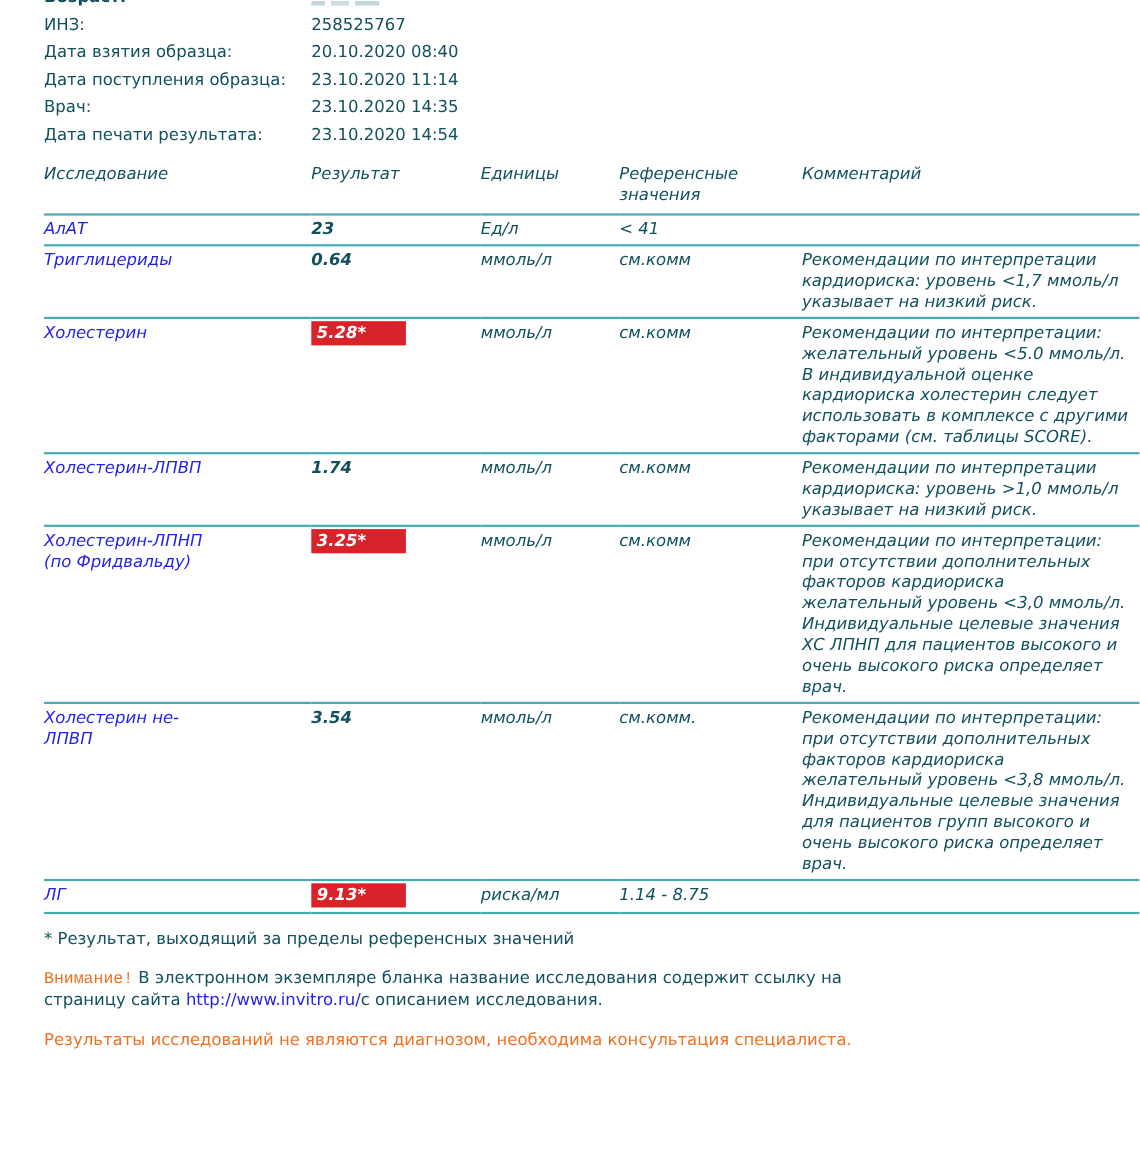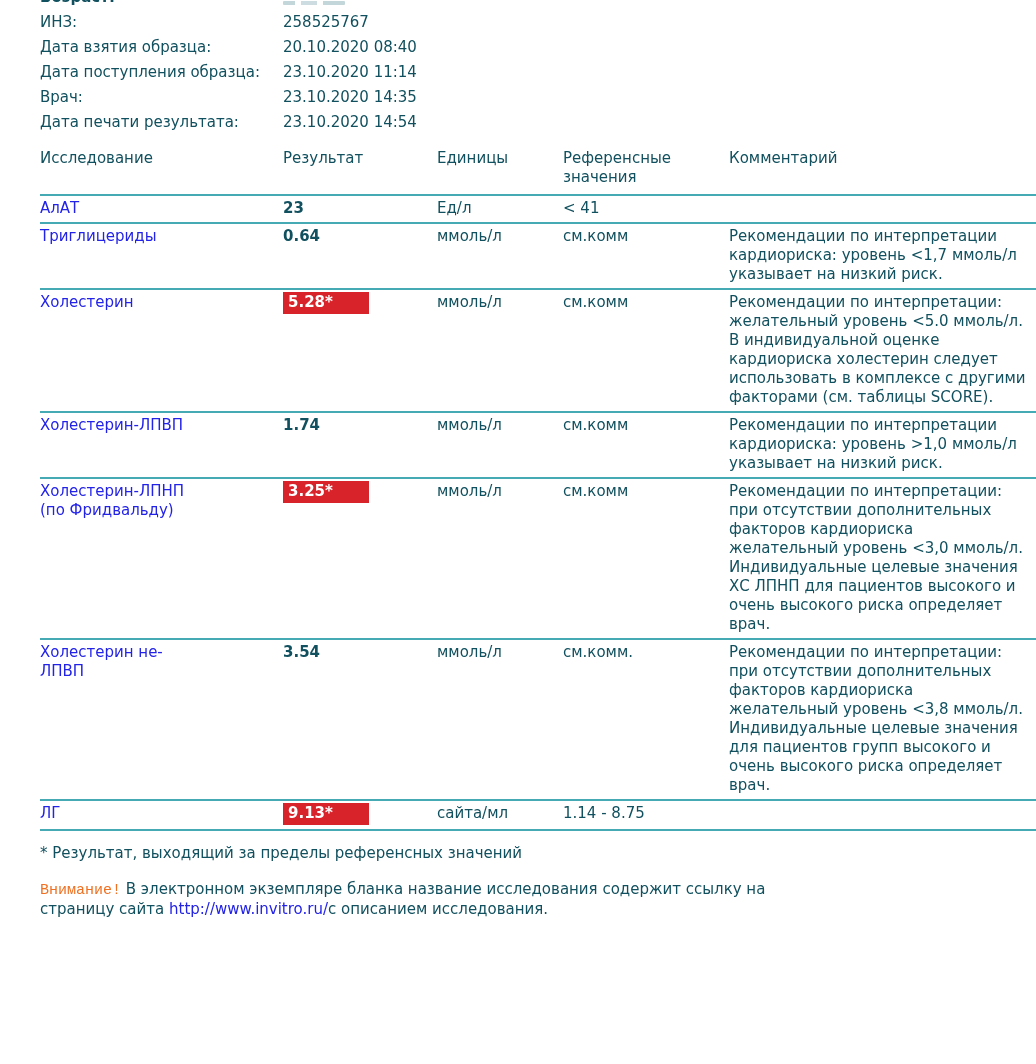--- a/index.html
+++ b/index.html
@@ -58,20 +58,21 @@
   }
   .field-label { width: 243px; flex: 0 0 243px; }
   .field-value { }
 
   
   table.results {
     margin-top: 14px;
     width: 996px;
     table-layout: fixed;
     border-collapse: collapse;
+    font-style: italic;
   }
   table.results th, table.results td {
     text-align: left;
     vertical-align: top;
     font-weight: normal;
     line-height: 19px;
     padding: 3px 10px 4px 0;
   }
   table.results thead th {
     padding-top: 0;
@@ -200,27 +201,28 @@
       <tr>
         <td><span class="test-link">Холестерин не-ЛПВП</span></td>
         <td><span class="result">3.54</span></td>
         <td>ммоль/л</td>
         <td>см.комм.</td>
         <td class="comment-cell">Рекомендации по интерпретации: при отсутствии дополнительных факторов кардиориска желательный уровень &lt;3,8 ммоль/л. Индивидуальные целевые значения для пациентов групп высокого и очень высокого риска определяет врач.</td>
       </tr>
       <tr>
         <td><span class="test-link">ЛГ</span></td>
         <td><span class="result flagged">9.13*</span></td>
-        <td>сайта/мл</td>
+        <td>риска/мл</td>
         <td>1.14 - 8.75</td>
         <td class="comment-cell"></td>
       </tr>
     </tbody>
   </table>
 
   <div class="footnote-asterisk">* Результат, выходящий за пределы референсных значений</div>
 
   <div class="warning">
     <span class="warning-prefix">Внимание!</span><span> В электронном экземпляре бланка название исследования содержит ссылку на страницу сайта </span><span class="warning-link">http://www.invitro.ru/</span><span>с описанием исследования.</span>
   </div>
 
+  <div class="disclaimer">Результаты исследований не являются диагнозом, необходима консультация специалиста.</div>
 
 </div>
 
 </body></html>

